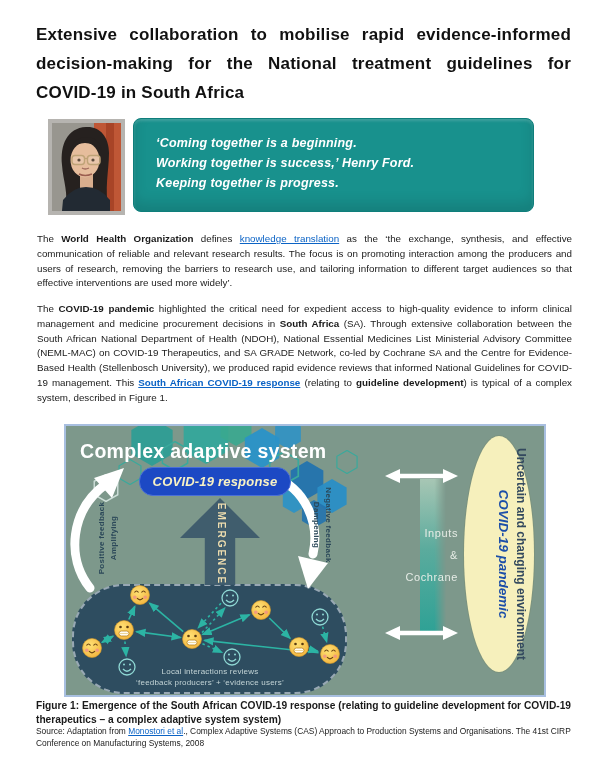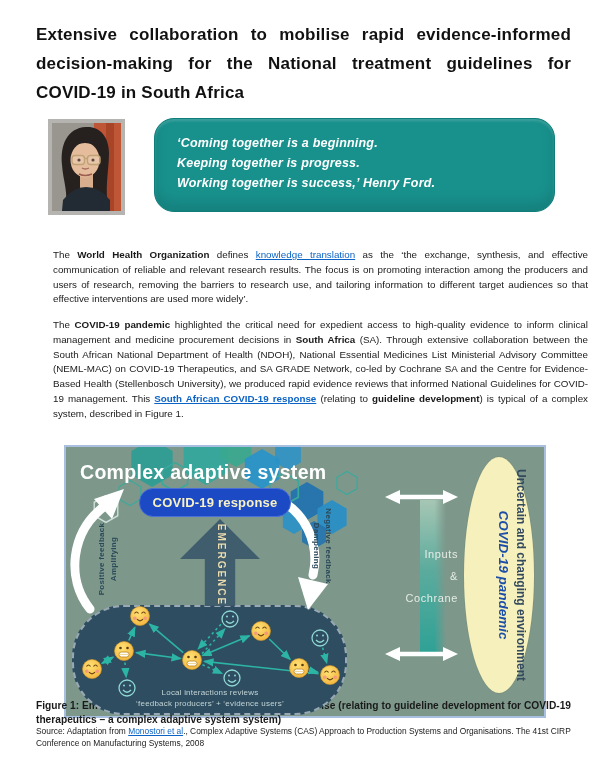--- a/index.html
+++ b/index.html
@@ -7,46 +7,46 @@
         font-family:"Liberation Sans","DejaVu Sans",sans-serif;color:#1a1a1a;padding-left:32px;}
   .b{font-weight:bold;}
   .i{}
   a.lnk{color:var(--link,#0b63c5);text-decoration:underline;cursor:pointer;}
   .title{position:absolute;left:36px;top:20px;width:535px;margin:0;
          font-size:17px;line-height:29px;font-weight:bold;color:#111;text-align:justify;letter-spacing:.2px;}
   
   .photo{position:absolute;left:48px;top:119px;width:77px;height:96px;box-sizing:border-box;
          border:4px solid #b6b4b0;background:#98968f;}
   .quote{position:absolute;left:133px;top:118px;width:401px;height:94px;box-sizing:border-box;
-         background:var(--teal,#18918d);border:1px solid #0f7e7b;border-radius:20px;
+         background:var(--teal,#18918d);border:1px solid #0f7e7b;border-radius:8px;
          box-shadow:inset 0 -8px 14px rgba(0,0,0,.12), inset 0 2px 3px rgba(255,255,255,.18);
-         padding:14px 10px 0 22px;margin-left:21px;}
+         padding:14px 10px 0 22px;}
   .quote div{color:#fff;font-size:12.5px;line-height:20px;font-weight:bold;font-style:italic;letter-spacing:.2px;}
-  .body{position:absolute;left:36px;width:535px;margin:17px;font-size:9.8px;line-height:14.8px;text-align:justify;}
+  .body{position:absolute;left:36px;width:535px;margin:1px;font-size:9.8px;line-height:14.8px;text-align:justify;}
   .p1{top:231px;}
   .p2{top:301px;}
   
   .fig{position:absolute;left:64px;top:424px;width:482px;height:273px;box-sizing:border-box;
-       background:var(--figbg,#7d988b);border:2px solid #a8bfe0;overflow:hidden;margin-top:21px;}
+       background:var(--figbg,#7d988b);border:2px solid #a8bfe0;overflow:hidden;}
   .hex{position:absolute;clip-path:polygon(50% 0,93% 25%,93% 75%,50% 100%,7% 75%,7% 25%);}
   .hexo{position:absolute;}
   .hexo svg{display:block;}
   .capsule{position:absolute;left:6px;top:158px;width:275px;height:110px;background:var(--capsule,#2e4d60);
            border:2px dashed #98a8b4;border-radius:52px;box-sizing:border-box;z-index:2;}
   .bar{position:absolute;left:354px;top:53px;width:26px;height:156px;z-index:1;
        background:linear-gradient(to bottom,#a7c6b4 0%,#5bab9d 45%,#2da195 100%);
        -webkit-mask:linear-gradient(to right,#000 55%,transparent 100%);
        mask:linear-gradient(to right,#000 55%,transparent 100%);}
   .emergence{position:absolute;left:114px;top:72px;width:80px;height:87px;background:var(--slate,#3d5a6b);z-index:2;
        clip-path:polygon(50% 0,100% 46%,69% 46%,69% 100%,31% 100%,31% 46%,0 46%);opacity:.95;}
   .fig-svg{position:absolute;left:0;top:0;z-index:3;}
   .figtitle{position:absolute;left:14px;top:14px;z-index:4;color:#fff;font-size:19.5px;font-weight:bold;letter-spacing:.3px;}
   .pill{position:absolute;left:73px;top:41px;width:150px;height:27px;z-index:4;background:var(--pill,#1c49c4);
         border-radius:14px;border:1px solid #4a6fd8;display:flex;align-items:center;justify-content:center;}
-  .pill span{color:#f8f2c4;font-size:13px;font-weight:bold;letter-spacing:.2px;}
+  .pill span{color:#f8f2c4;font-size:13px;font-weight:bold;font-style:italic;letter-spacing:.2px;}
   .vlabel{position:absolute;z-index:4;width:95px;height:26px;text-align:center;
           font-size:8px;font-weight:bold;color:#2b4859;line-height:12px;letter-spacing:.3px;}
   .pos{left:-5px;top:99px;transform:rotate(-90deg);}
   .neg{left:210px;top:86px;width:90px;transform:rotate(90deg);}
   .emg-label{position:absolute;left:112px;top:111px;width:84px;height:14px;z-index:4;transform:rotate(90deg);
           text-align:center;color:#ecdcae;font-size:10px;font-weight:bold;letter-spacing:2px;}
   .io{position:absolute;left:330px;top:96px;width:62px;z-index:4;text-align:right;color:#e6ece6;
       font-size:11px;line-height:22px;letter-spacing:.6px;}
   .ellipse{position:absolute;left:398px;top:10px;width:70px;height:236px;border-radius:50%;
            background:var(--ellipse,#f6f0bc);z-index:2;box-shadow:0 0 0 1px rgba(120,130,90,.25);}
@@ -83,22 +83,22 @@
       <rect x="35.5" y="32.5" width="12.5" height="9" rx="3" fill="rgba(255,255,255,.14)" stroke="#bfa377" stroke-width="1.4"></rect>
       <line x1="32.5" y1="35.5" x2="35.5" y2="35.5" stroke="#bfa377" stroke-width="1.4"></line>
       <path d="M30 45 q3 2 7 0" stroke="#a06a5c" stroke-width="1.3" fill="none"></path>
       <path d="M27 51 q6 3 13 0" stroke="#9c5f50" stroke-width="1.5" fill="none"></path>
       <path d="M10 88 L11 77 Q 21 64 34 64 Q 48 64 58 77 L58 88 Z" fill="#222a33"></path>
     </svg>
   </div>
 
   <div class="quote">
     <div>‘Coming together is a beginning.</div>
+    <div>Working together is success,’ Henry Ford.</div>
     <div>Keeping together is progress.</div>
-    <div>Working together is success,’ Henry Ford.</div>
   </div>
 
   <p class="body p1"><span>The </span><span class="b">World Health Organization</span><span> defines </span><a href="#" class="lnk">knowledge translation</a><span> as the ‘the exchange, synthesis, and effective communication of reliable and relevant research results. The focus is on promoting interaction among the producers and users of research, removing the barriers to research use, and tailoring information to different target audiences so that effective interventions are used more widely’.</span></p>
   <p class="body p2"><span>The </span><span class="b">COVID-19 pandemic</span><span> highlighted the critical need for expedient access to high-quality evidence to inform clinical management and medicine procurement decisions in </span><span class="b">South Africa</span><span> (SA). Through extensive collaboration between the South African National Department of Health (NDOH), National Essential Medicines List Ministerial Advisory Committee (NEML-MAC) on COVID-19 Therapeutics, and SA GRADE Network, co-led by Cochrane SA and the Centre for Evidence-Based Health (Stellenbosch University), we produced rapid evidence reviews that informed National Guidelines for COVID-19 management. This </span><a href="#" class="lnk b">South African COVID-19 response</a><span> (relating to </span><span class="b">guideline development</span><span>) is typical of a complex system, described in Figure 1.</span></p>
 
   <div class="fig">
     <div id="hexes">
         <div class="hex" style="background: rgb(47, 157, 149); opacity: 0.95; position: absolute; left: 62px; top: -8px; width: 48px; height: 48px; z-index: 1;"></div>
         <div class="hex" style="background: rgb(53, 167, 155); opacity: 0.95; position: absolute; left: 114px; top: -14px; width: 52px; height: 52px; z-index: 1;"></div>
         <div class="hex" style="background: rgb(58, 168, 143); opacity: 0.9; position: absolute; left: 152px; top: -16px; width: 36px; height: 36px; z-index: 1;"></div>

